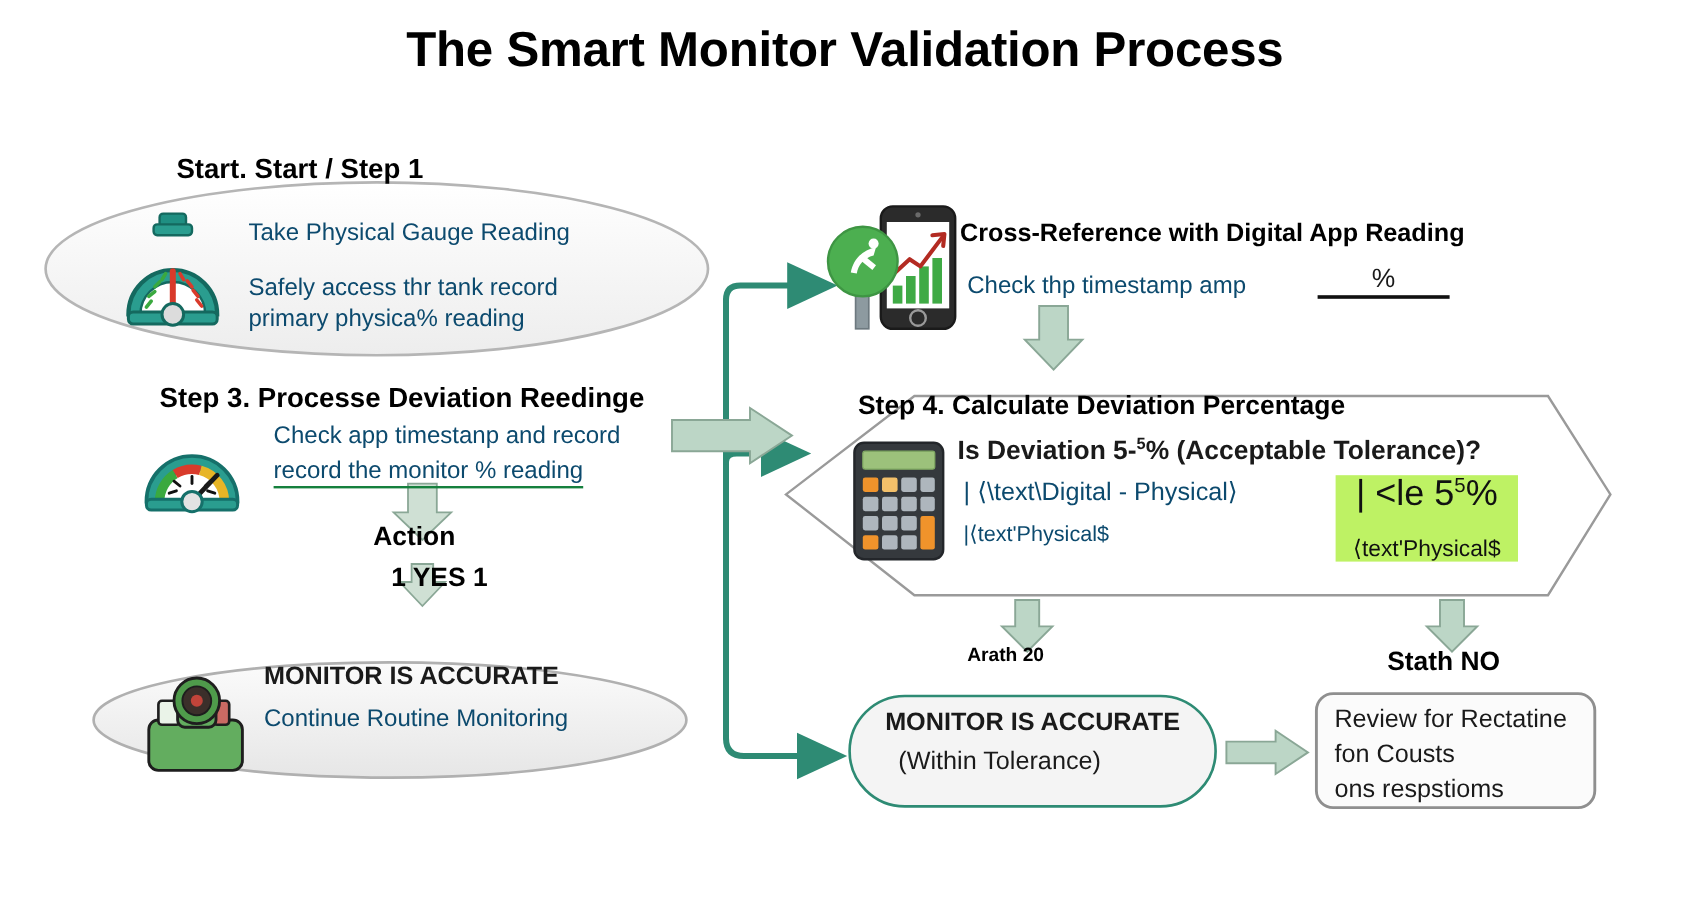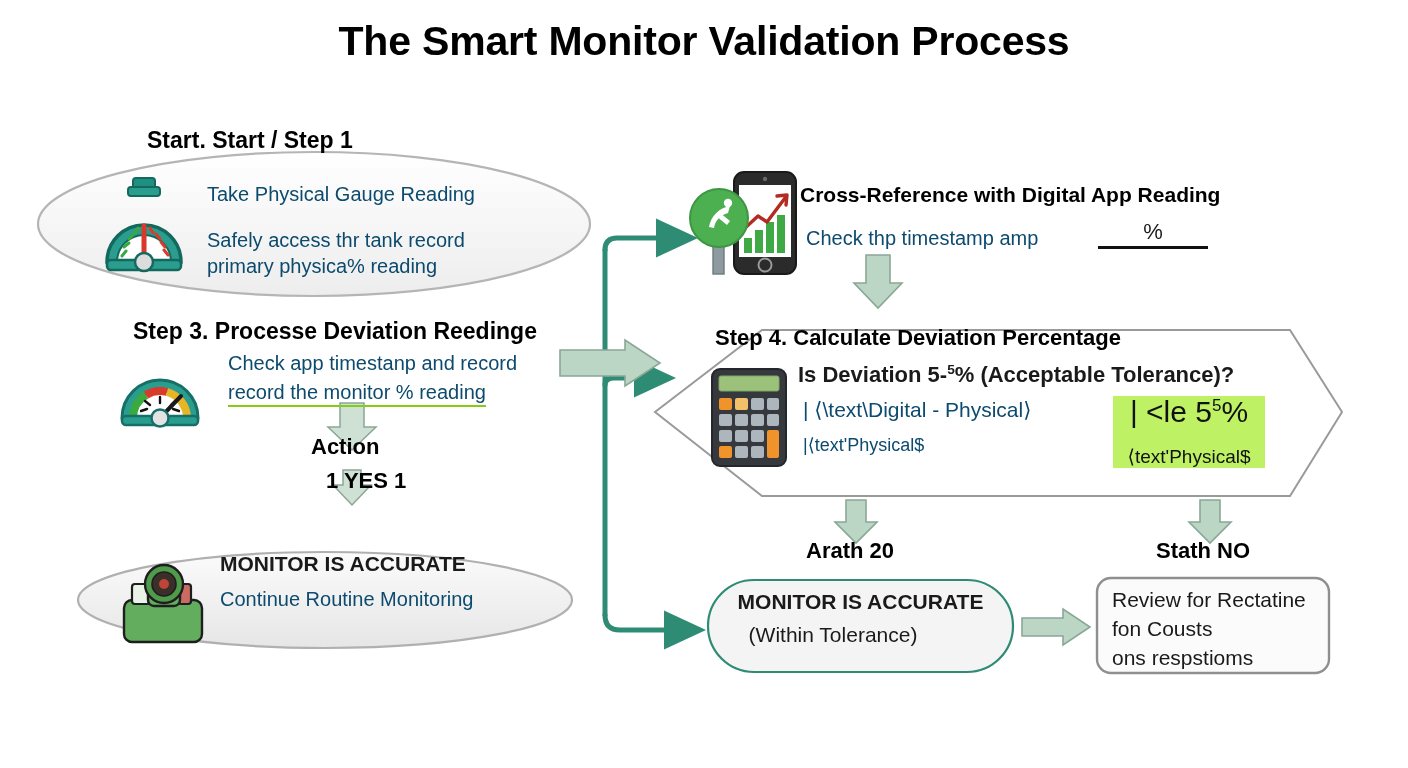--- a/index.html
+++ b/index.html
@@ -41,21 +41,21 @@
   #tolerance-badge .l1 sup{font-size:17px;}
   #tolerance-badge .l2{font-size:19px;color:#111;white-space:nowrap;margin-top:18px;}
 
   
   .frac{display:flex;flex-direction:column;align-items:center;}
   .frac .num{font-size:22px;line-height:1.1;}
   .frac .bar{height:3px;background:#111;width:100%;margin:2px 0 1px;}
   .frac .den{font-size:19px;line-height:1.15;}
 
   
-  .uline{border-bottom:2px solid #84cc16;padding-bottom:1px;}
+  .uline{border-bottom:2px solid #15803d;padding-bottom:1px;}
 
   
   sup.sm{font-size:0.62em;vertical-align:super;}
 </style>
 </head>
 <body>
 
 <div id="canvas">
 
   <svg id="shapes" viewBox="0 0 1408 768">
@@ -250,21 +250,21 @@
   <div class="abs" style="left:798px;top:362px;font-size:22px;font-weight:bold;white-space:nowrap;"><span>Is Deviation 5-</span><sup class="sm">5</sup><span>% (Acceptable Tolerance)?</span></div>
 
   <div class="abs body-t" style="left:803px;top:398px;font-size:21px;">| ⟨\text\Digital - Physical⟩</div>
   <div class="abs body-t" style="left:803px;top:434px;font-size:18px;">|⟨text'Physical$</div>
 
   <div class="abs" id="tolerance-badge">
     <div class="l1"><span>| &lt;le 5</span><sup>5</sup><span>%</span></div>
     <div class="l2">⟨text'Physical$</div>
   </div>
 
-  <div class="abs hdr" style="left:806px;top:538px;font-size:22px;">Arath 20</div>
+  <div class="abs hdr" style="left:806px;top:538px;font-size:16px;">Arath 20</div>
   <div class="abs hdr" style="left:1156px;top:538px;font-size:22px;">Stath NO</div>
 
   <div class="abs" style="left:708px;top:590px;width:305px;text-align:center;font-size:21px;font-weight:bold;">MONITOR IS ACCURATE</div>
   <div class="abs" style="left:708px;top:623px;width:250px;text-align:center;font-size:21px;">(Within Tolerance)</div>
 
   <div class="abs body-sm" style="left:1112px;top:588px;font-size:21px;">Review for Rectatine</div>
   <div class="abs body-sm" style="left:1112px;top:617px;font-size:21px;">fon Cousts</div>
   <div class="abs body-sm" style="left:1112px;top:646px;font-size:21px;">ons respstioms</div>
 
 </div>

